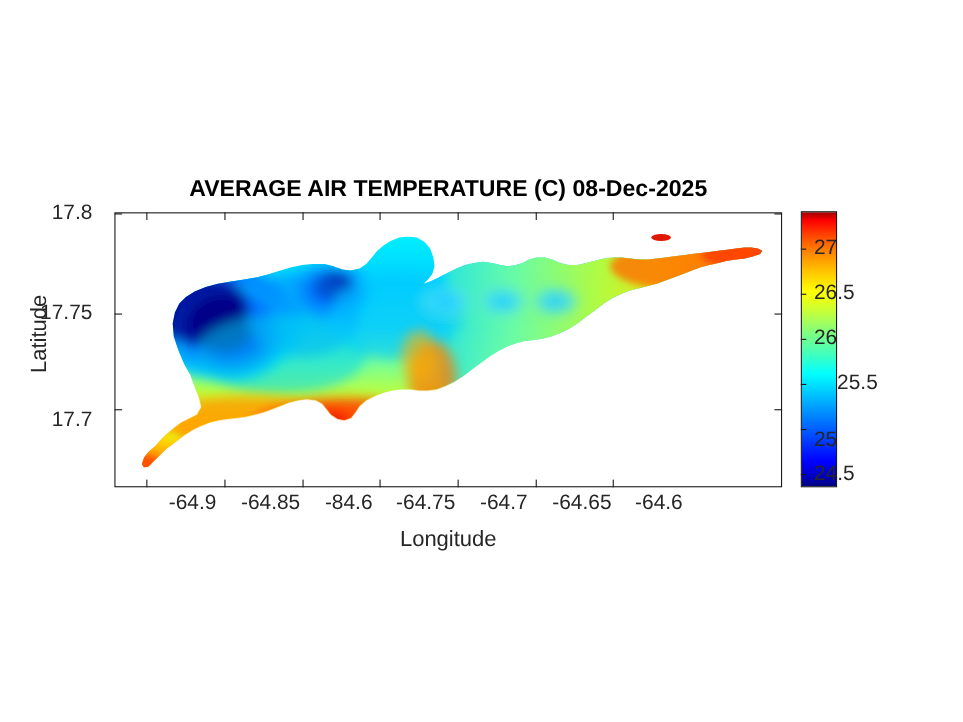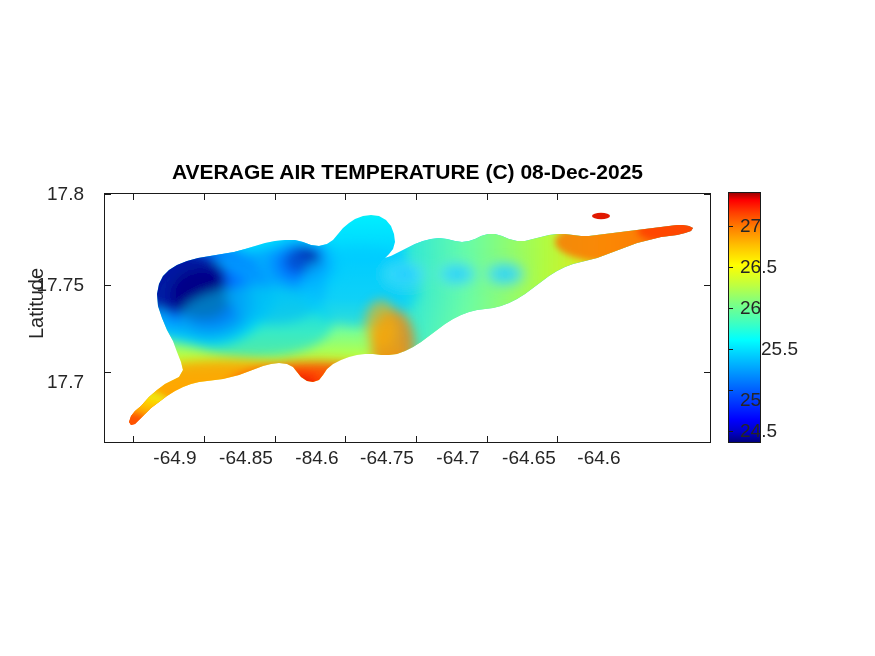--- a/index.html
+++ b/index.html
@@ -252,20 +252,21 @@
   <div class="tick-y" style="top:285px;"></div>
   <div class="tick-y" style="top:372px;"></div>
   <div class="tick-y right" style="top:194px;"></div>
   <div class="tick-y right" style="top:285px;"></div>
   <div class="tick-y right" style="top:372px;"></div>
 
   <div class="yticklabel" style="top:194px;">17.8</div>
   <div class="yticklabel" style="top:285px;">17.75</div>
   <div class="yticklabel" style="top:357px;margin-top:25px;">17.7</div>
 
+  <div class="xlabel">Longitude</div>
   <div class="ylabel">Latitude</div>
 
   <div class="cbar"></div>
 
   <div class="cbar-tick" style="top:431px;"></div>
   <div class="cbar-tick" style="top:390px;"></div>
   <div class="cbar-tick" style="top:349px;"></div>
   <div class="cbar-tick" style="top:308px;"></div>
   <div class="cbar-tick" style="top:267px;"></div>
   <div class="cbar-tick" style="top:226px;"></div>

